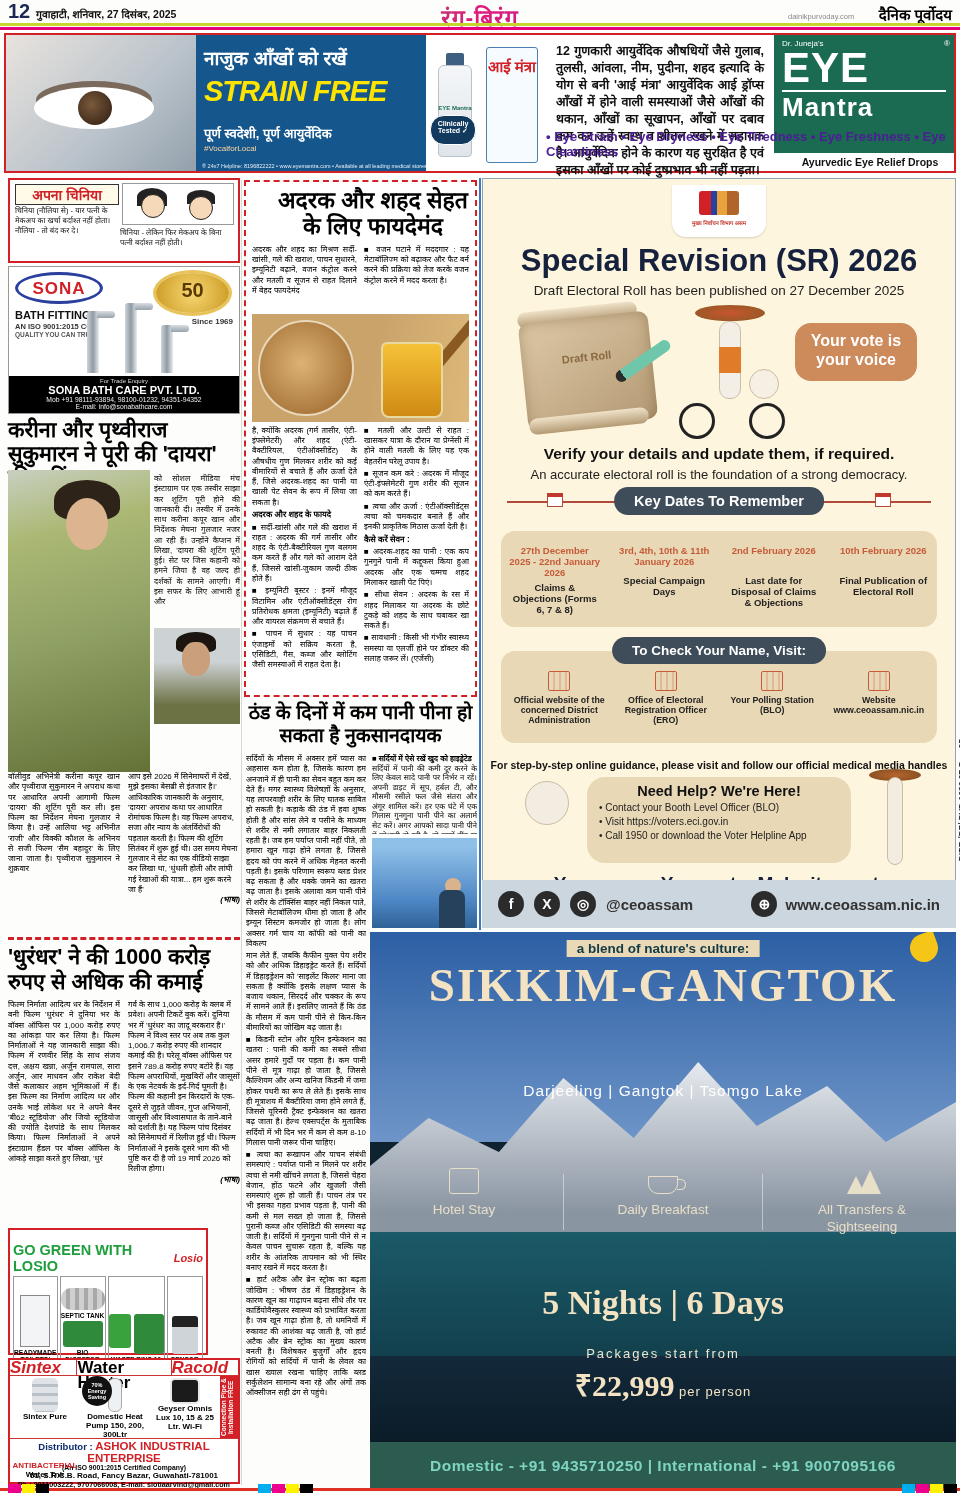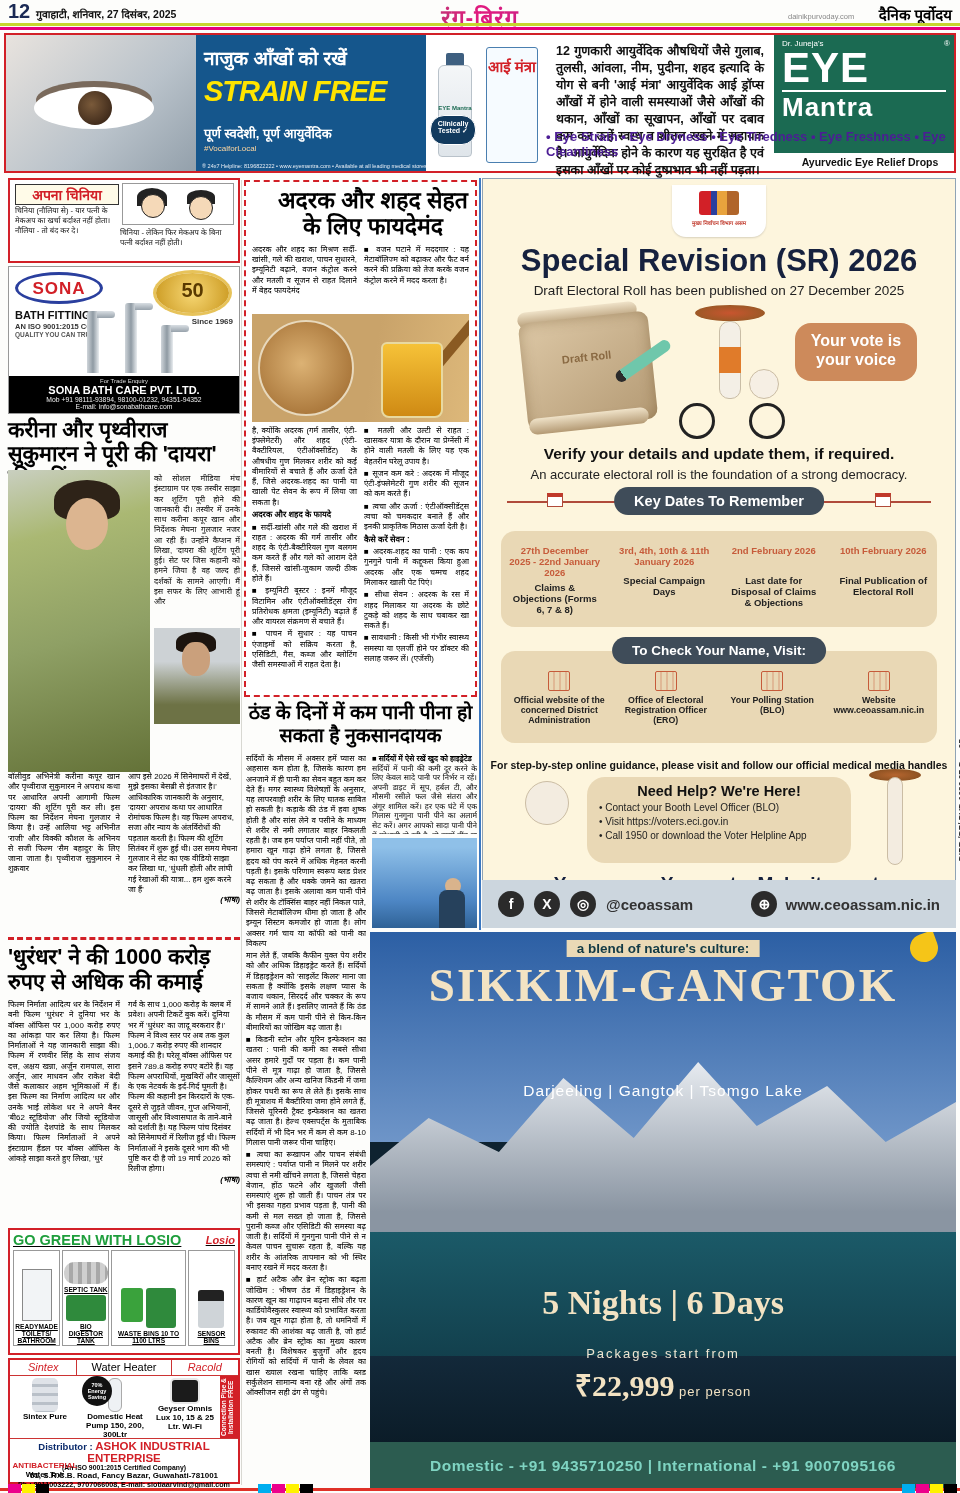--- a/index.html
+++ b/index.html
@@ -81,31 +81,31 @@
   .kninface { position:absolute; left:28px; top:14px; width:28px; height:34px; background:#caa07c; border-radius:45%; }
   .kninhair { position:absolute; left:22px; top:4px; width:40px; height:20px; background:#1c140e; border-radius:50% 50% 20% 20%; }
   .kncols { left:8px; top:772px; width:232px; height:160px; display:flex; gap:8px; }
   .kncol { flex:1; font-size:7.9px; line-height:1.3; }
   .credit { text-align:right; font-weight:bold; font-style:italic; font-size:8px; }
   .dashsep { left:8px; top:937px; width:232px; border-top:3px dashed #d22027; }
 
   .dhheadline { left:8px; top:945px; width:232px; font-size:21.5px; font-weight:bold; line-height:1.15; color:#000; }
   .dhcols { left:8px; top:1000px; width:232px; height:222px; display:flex; gap:8px; }
 
-  .losio { left:8px; top:1228px; width:232px; height:127px; border:2px solid #d22027; background:#fff; padding:2px 3px;text-decoration:underline; }
+  .losio { left:8px; top:1228px; width:200px; height:127px; border:2px solid #d22027; background:#fff; padding:12px 3px; }
   .losio-head { display:flex; justify-content:space-between; align-items:center; }
   .losio-title { font-size:14.5px; font-weight:bold; color:#1e9e3c; }
   .losio-logo { font-size:11px; font-weight:bold; font-style:italic; color:#d22027; }
   .losio-grid { display:flex; gap:2px; margin-top:2px; height:96px; }
   .lcell { border:1px solid #999; flex:1; position:relative; font-size:6.6px; font-weight:bold; text-align:center; display:flex; flex-direction:column; justify-content:flex-end; padding-bottom:1px; }
   .limg { margin:2px auto; }
 
   .sintex { left:8px; top:1358px; width:232px; height:126px; border:2px solid #d22027; background:#fff; font-size:0; }
   .sx-row1 { display:flex; height:16px; border-bottom:1px solid #c33; }
-  .sx-b { flex:1; text-align:center; font-size:11px; font-weight:normal; line-height:15px; }
+  .sx-b { flex:1; text-align:left; font-size:17px; font-weight:bold; line-height:15px; }
   .sx-sintex { color:#d22027; font-style:italic; border-right:1px solid #c33; }
   .sx-wh { color:#000; }
   .sx-racold { color:#d22027; border-left:1px solid #c33; font-style:italic; }
   .sx-prod { display:flex; height:62px; }
   .sx-cell { flex:1; position:relative; text-align:center; font-size:8px; font-weight:bold; padding-top:2px; }
   .sx-badge { position:absolute; left:2px; top:0; width:30px; height:30px; border-radius:50%; background:#111; color:#fff; font-size:5.5px; font-weight:bold; padding-top:6px; }
   .sx-ribbon { width:18px; background:#d22027; color:#fff; font-size:6.5px; font-weight:bold; writing-mode:vertical-rl; transform:rotate(180deg); text-align:center; }
   .sx-red { color:#d22027;margin-top:40px; }
   .sx-dist { text-align:center; border-top:1px solid #c33; padding-top:1px; }
   .sx-d1 { font-size:9.5px; font-weight:bold; color:#0a2a6b; }
@@ -531,20 +531,39 @@
 
   <div class="abs sikkim">
     <div class="sk-sky"></div>
     <div class="sk-mts"></div>
     <div class="sk-lake"></div>
     <div class="sk-shore"></div>
     <div class="sk-bird"></div>
     <div class="sk-tag">a blend of nature's culture:</div>
     <div class="sk-title">SIKKIM-GANGTOK</div>
     <div class="sk-dest">Darjeeling | Gangtok | Tsomgo Lake</div>
+    <div class="sk-feats">
+      <div class="sk-feat">
+        <div class="sk-fico"></div>
+        <div>Hotel Stay</div>
+      </div>
+      <div class="sk-sep"></div>
+      <div class="sk-feat">
+        <div class="sk-fico cup"></div>
+        <div>Daily Breakfast</div>
+      </div>
+      <div class="sk-sep"></div>
+      <div class="sk-feat">
+        <div class="sk-fico mt">
+          <span class="tri" style="left:0;border-width:0 9px 18px 9px;border-color:transparent transparent #e8dfc8 transparent;"></span>
+          <span class="tri" style="left:12px;border-width:0 11px 24px 11px;border-color:transparent transparent #e8dfc8 transparent;"></span>
+        </div>
+        <div>All Transfers &amp; Sightseeing</div>
+      </div>
+    </div>
     <div class="sk-dur">5 Nights | 6 Days</div>
     <div class="sk-p1">Packages start from</div>
     <div class="sk-p2">
       <span class="sk-price">₹22,999</span>
       <span class="sk-pp">per person</span>
     </div>
     <div class="sk-footer">
       <span class="sk-contact">Domestic - +91 9435710250 | International - +91 9007095166</span>
     </div>
   </div>

